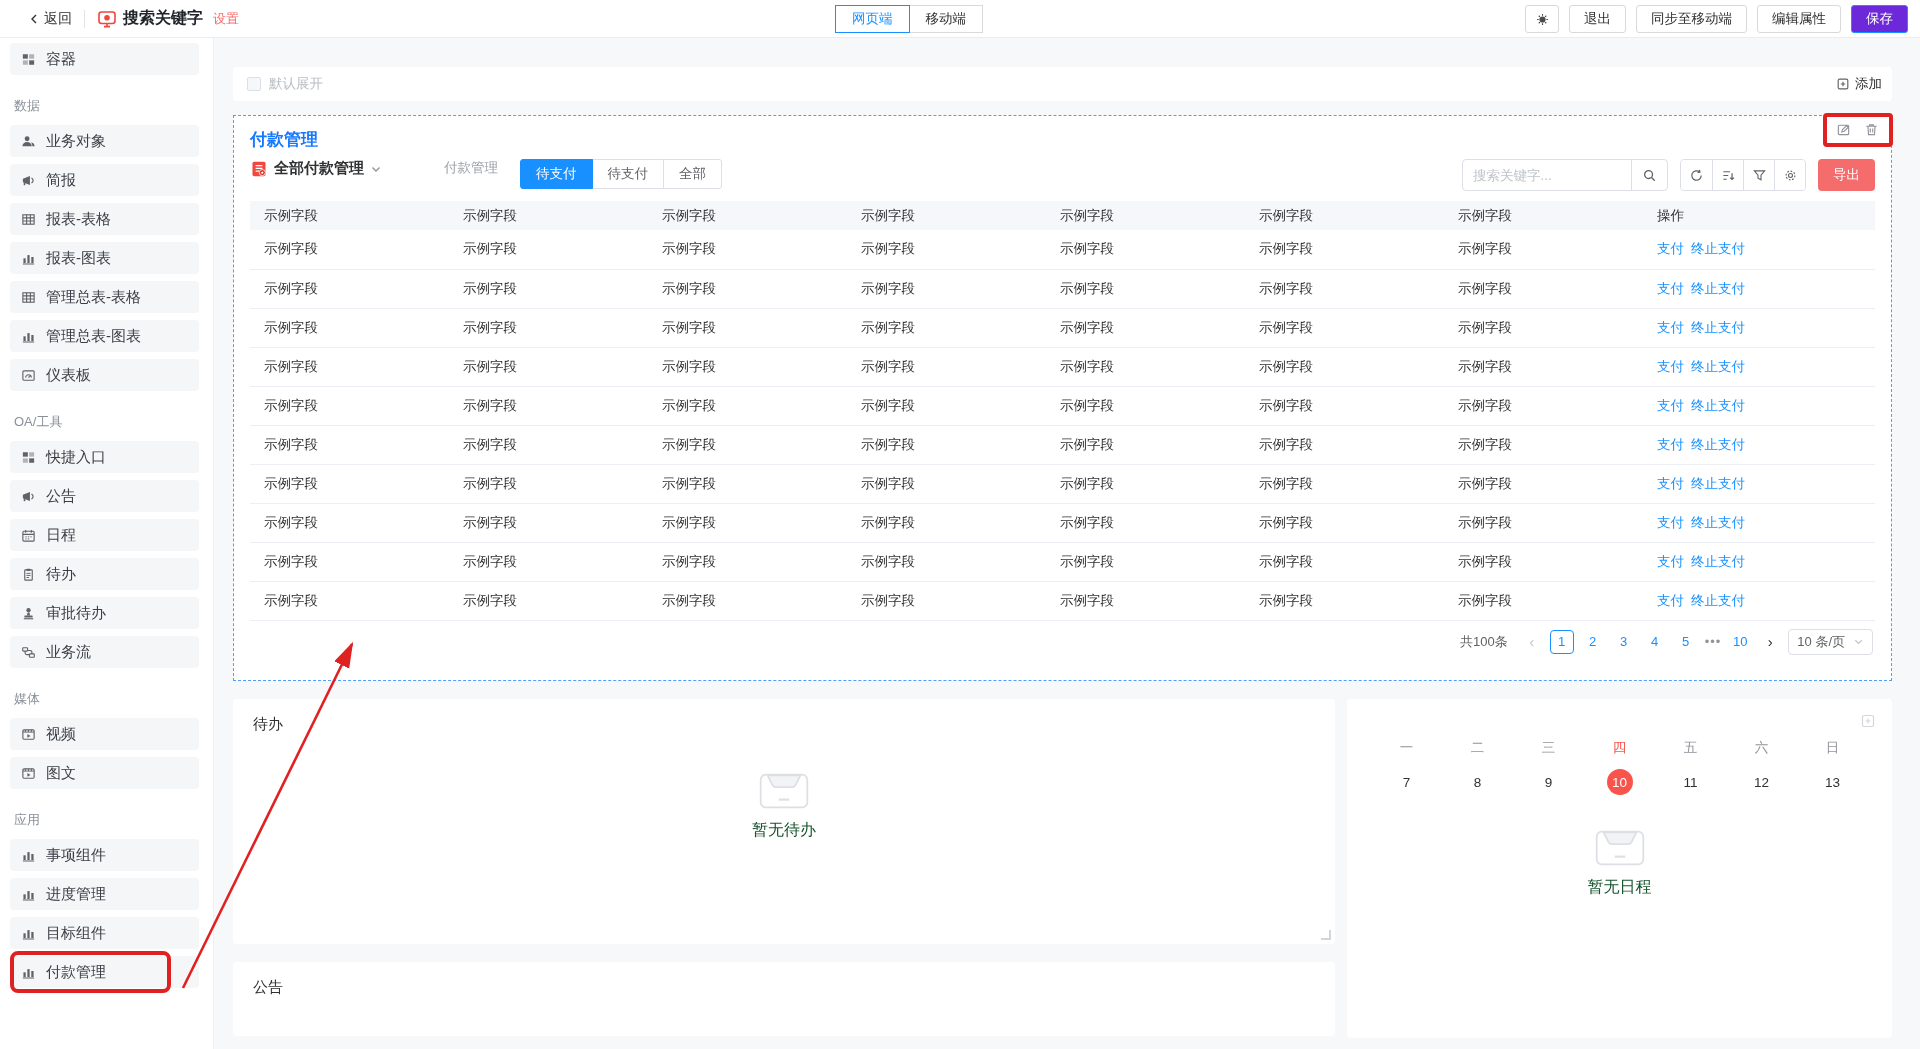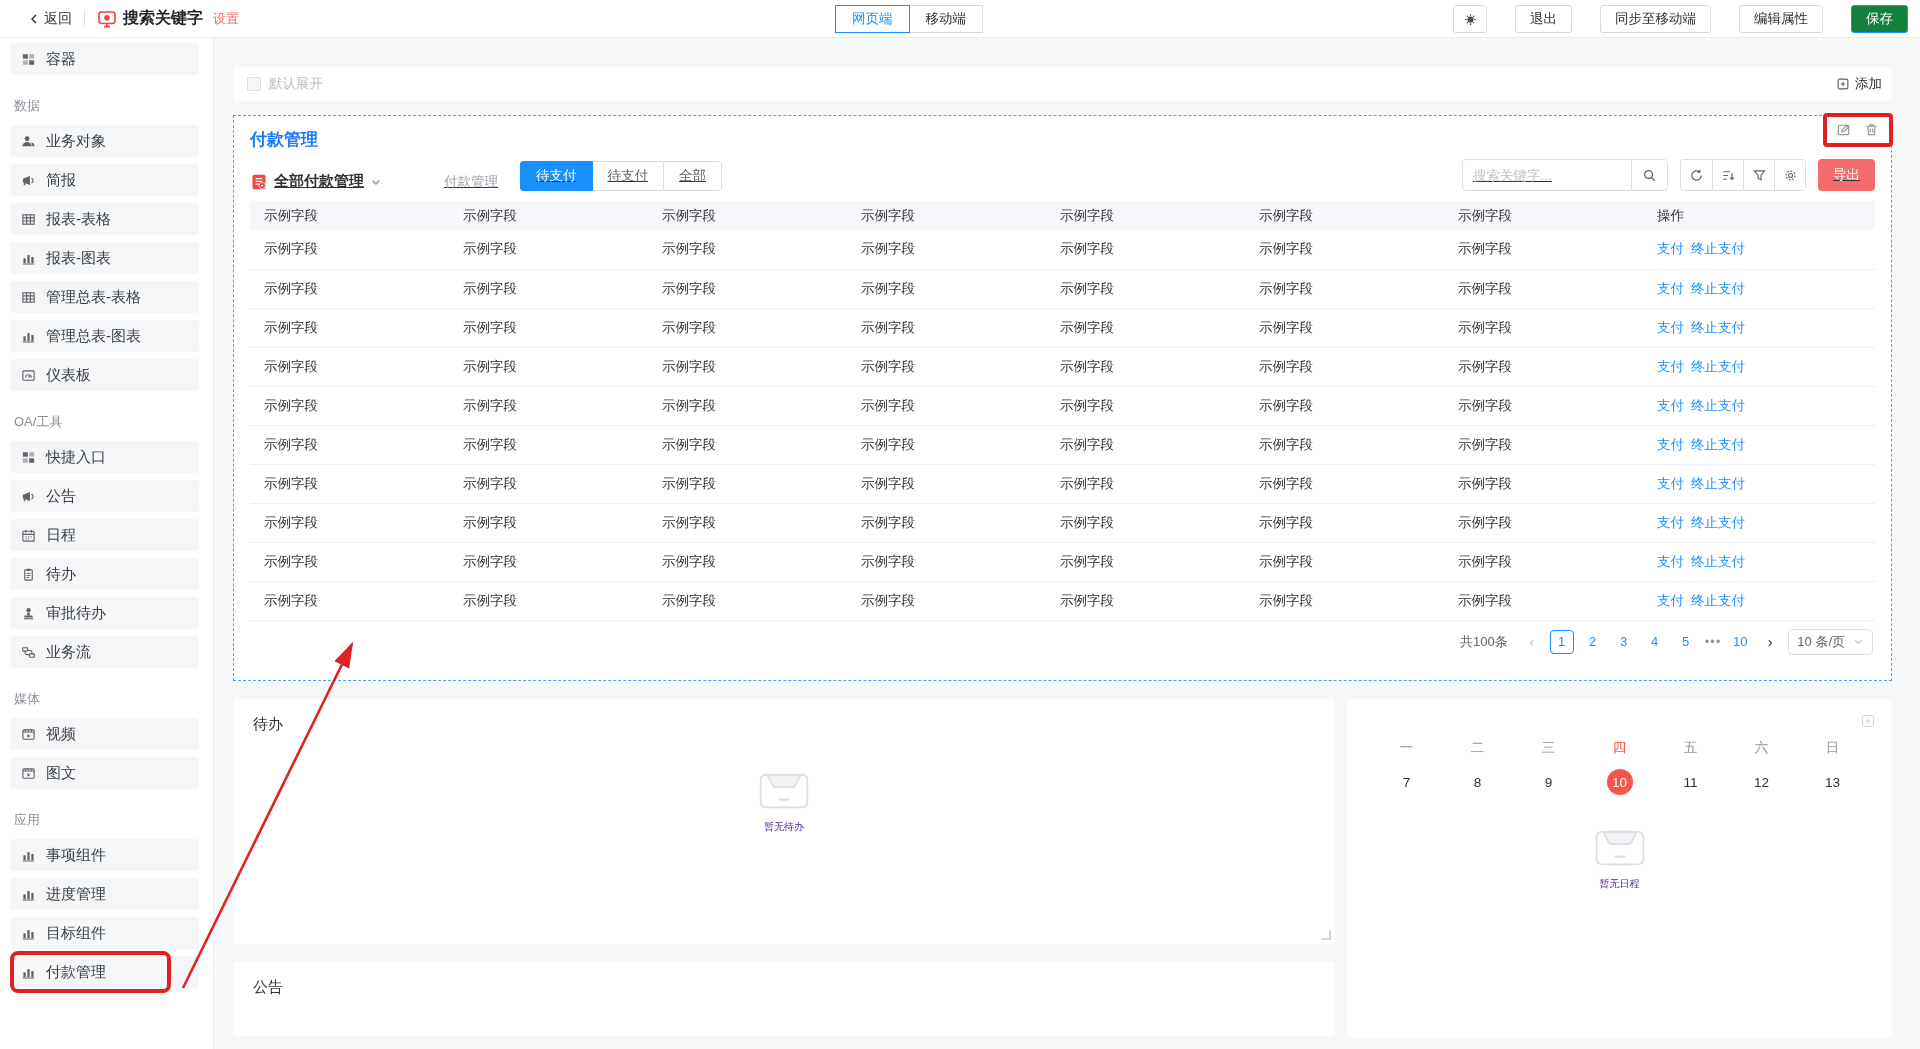--- a/index.html
+++ b/index.html
@@ -12,25 +12,25 @@
   .tb-left { display:flex; align-items:center; gap:0; padding-left:28px; }
   .back { display:flex; align-items:center; gap:4px; color:#303133; cursor:pointer; }
   .tb-divider { width:1px; height:18px; background:#e3e3e3; margin:0 12px; }
   .app-title { font-size:16px; font-weight:bold; color:#1f2329; margin-left:6px; }
   .settings { color:#f56c6c; font-size:13px; margin-left:10px; }
   .device-tabs { position:absolute; left:835px; top:5px; display:flex; }
   .dev-tab { height:28px; padding:0 16px; display:flex; align-items:center; border:1px solid #d9d9d9;
     background:#fff; font-size:13.5px; color:#303133; }
   .dev-tab.active { border-color:#1890ff; color:#1890ff; z-index:2; }
   .dev-tab + .dev-tab { margin-left:-1px; }
-  .tb-right { position:absolute; right:12px; top:5px; display:flex; align-items:center; gap:28px;padding-left:44px; }
+  .tb-right { position:absolute; right:12px; top:5px; display:flex; align-items:center; gap:10px;padding-left:44px; }
   .tb-btn { height:28px; padding:0 14px; display:flex; align-items:center; justify-content:center;
     border:1px solid #d9d9d9; border-radius:3px; background:#fff; font-size:13.5px; color:#303133; cursor:pointer; }
   .tb-btn.icon-only { width:34px; padding:0; }
-  .tb-btn.primary { background:#15803d; border-color:#1890ff; color:#fff; }
+  .tb-btn.primary { background:#6d28d9; border-color:#1890ff; color:#fff; }
 
   
   .sidebar { position:absolute; left:0; top:38px; width:214px; height:1011px; background:#fff;
     border-right:1px solid #f0f0f0; padding:5px 14px 10px 10px; overflow:hidden; z-index:10; }
   .section-label { color:#8a8f99; font-size:13px; margin:22px 0 10px 4px; }
   .side-item { position:relative; display:flex; align-items:center; gap:10px; height:32px; padding:0 10px;
     background:#f5f6f8; border-radius:4px; margin-bottom:7px; cursor:pointer; }
   .side-item .icon { width:16px; height:16px; color:#606266; display:flex; align-items:center; justify-content:center; flex:none; }
   .side-item .icon svg { width:15px; height:15px; }
   .side-item .lbl { font-size:15px; color:#3a3f45; white-space:nowrap; }
@@ -50,21 +50,21 @@
   .add-btn svg { width:14px; height:14px; color:#606266; }
 
   
   .widget { position:relative; height:566px; background:#fff; border:1px dashed #4c9fff;
     padding:10px 16px 0; margin-bottom:18px; }
   .corner-actions { position:absolute; top:-3px; right:-2px; background:#fff; border:4px solid #e02121;
     border-radius:4px; padding:5px 9px; display:flex; gap:12px; z-index:6; }
   .corner-actions .cicon { width:16px; height:16px; color:#909399; cursor:pointer; }
   .corner-actions svg { width:15px; height:15px; }
   .w-title { color:#1677ff; font-size:17px; font-weight:bold; margin:2px 0 8px; }
-  .w-toolbar { display:flex; align-items:flex-end; height:32px;text-decoration:underline; }
+  .w-toolbar { display:flex; align-items:flex-start; height:32px; }
   .src-group { display:flex; align-items:center; gap:6px; cursor:pointer; }
   .src-group svg.doc { width:18px; height:18px; }
   .src-label { font-size:15px; font-weight:bold; color:#303133; }
   .src-chevron { color:#909399; width:12px; height:12px; }
   .plain-tab { margin-left:62px; color:#9ba0a8; font-size:13.5px; cursor:pointer; }
   .seg-tabs { display:flex; margin-left:22px; }
   .seg-tab { height:30px; padding:0 15px; display:flex; align-items:center; border:1px solid #dcdfe6;
     background:#fff; color:#606266; font-size:13.5px; cursor:pointer; }
   .seg-tab + .seg-tab { margin-left:-1px; }
   .seg-tab:first-child { border-radius:3px 0 0 3px; }
@@ -107,21 +107,21 @@
   .pg-size svg { width:11px; height:11px; color:#c0c4cc; }
 
   
   .bottom-row { display:flex; gap:12px; align-items:flex-start; }
   .left-col { width:1102px; display:flex; flex-direction:column; gap:18px; }
   .panel { background:#fff; border-radius:4px; }
   .todo-panel { height:245px; position:relative; padding:16px 20px; }
   .panel-title { font-size:15px; color:#303133; }
   .empty-state { display:flex; flex-direction:column; align-items:center; gap:10px; }
   .todo-panel .empty-state { margin-top:38px; }
-  .empty-text { color:#4c1d95; font-size:10px; }
+  .empty-text { color:#14532d; font-size:16px; }
   .resize-handle { position:absolute; right:3px; bottom:3px; width:10px; height:10px;
     border-right:2px solid #c0c4cc; border-bottom:2px solid #c0c4cc; transform:translate(-1px,-1px); opacity:.7; }
   .notice-panel { flex:1; min-height:74px; padding:16px 20px; }
 
   .cal-panel { width:545px; height:339px; padding:14px 24px; position:relative; }
   .cal-header { display:flex; align-items:center; gap:8px; }
   .cal-header svg { width:16px; height:16px; color:#303133; }
   .cal-title { font-size:15px; font-weight:bold; color:#303133; }
   .cal-add { position:absolute; right:14px; top:12px; width:20px; height:20px; color:#d4d7dc;
     display:flex; align-items:center; justify-content:center; cursor:pointer; }

